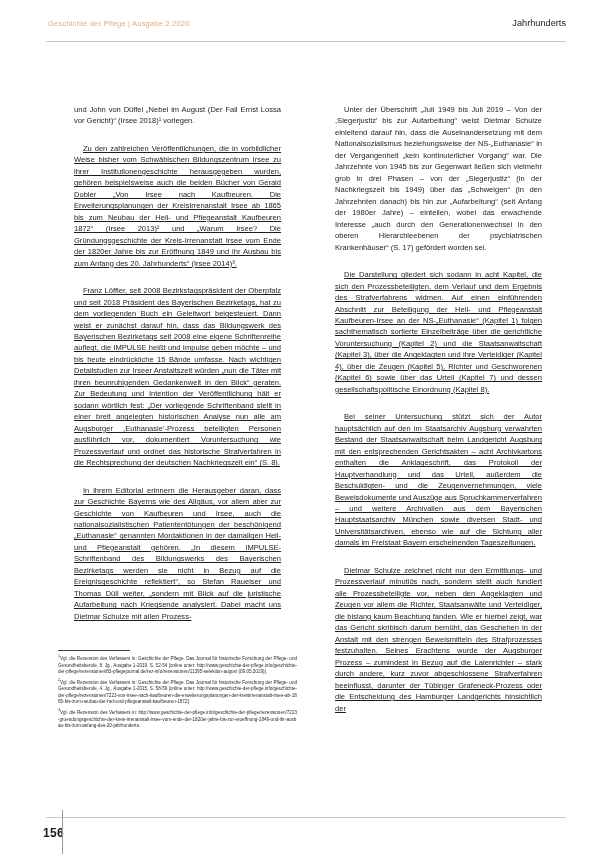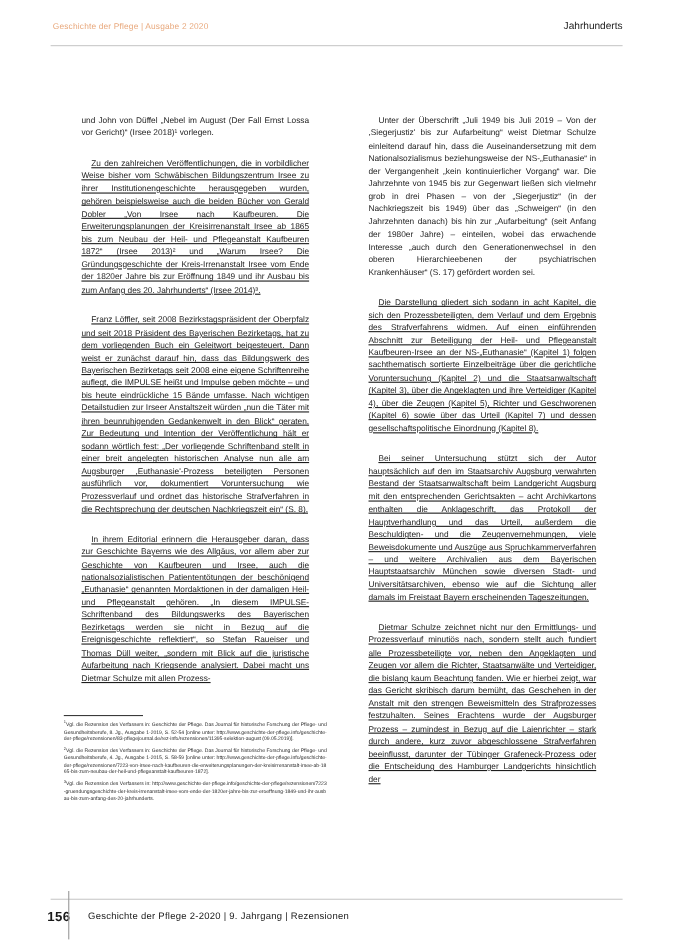--- a/index.html
+++ b/index.html
@@ -194,15 +194,14 @@
     </p>
 
     <p class="fn-item">
       <sup>3</sup><span>Vgl. die Rezension des Verfassers in: http://www.geschichte-der-pflege.info/geschichte-der-pflege/rezensionen/7223-gruendungsgeschichte-der-kreis-irrenanstalt-irsee-vom-ende-der-1820er-jahre-bis-zur-eroeffnung-1849-und-ihr-ausbau-bis-zum-anfang-des-20-jahrhunderts.</span>
     </p>
   </div>
 
   <div class="foot-rule"></div>
   <div class="folio">156</div>
   <div class="folio-divider"></div>
-  <div class="footer-text">Geschichte der Pflege 2-2020 | 9. Jahrgang | Rezensionen</div>
 
 </div>
 
 </body></html>

